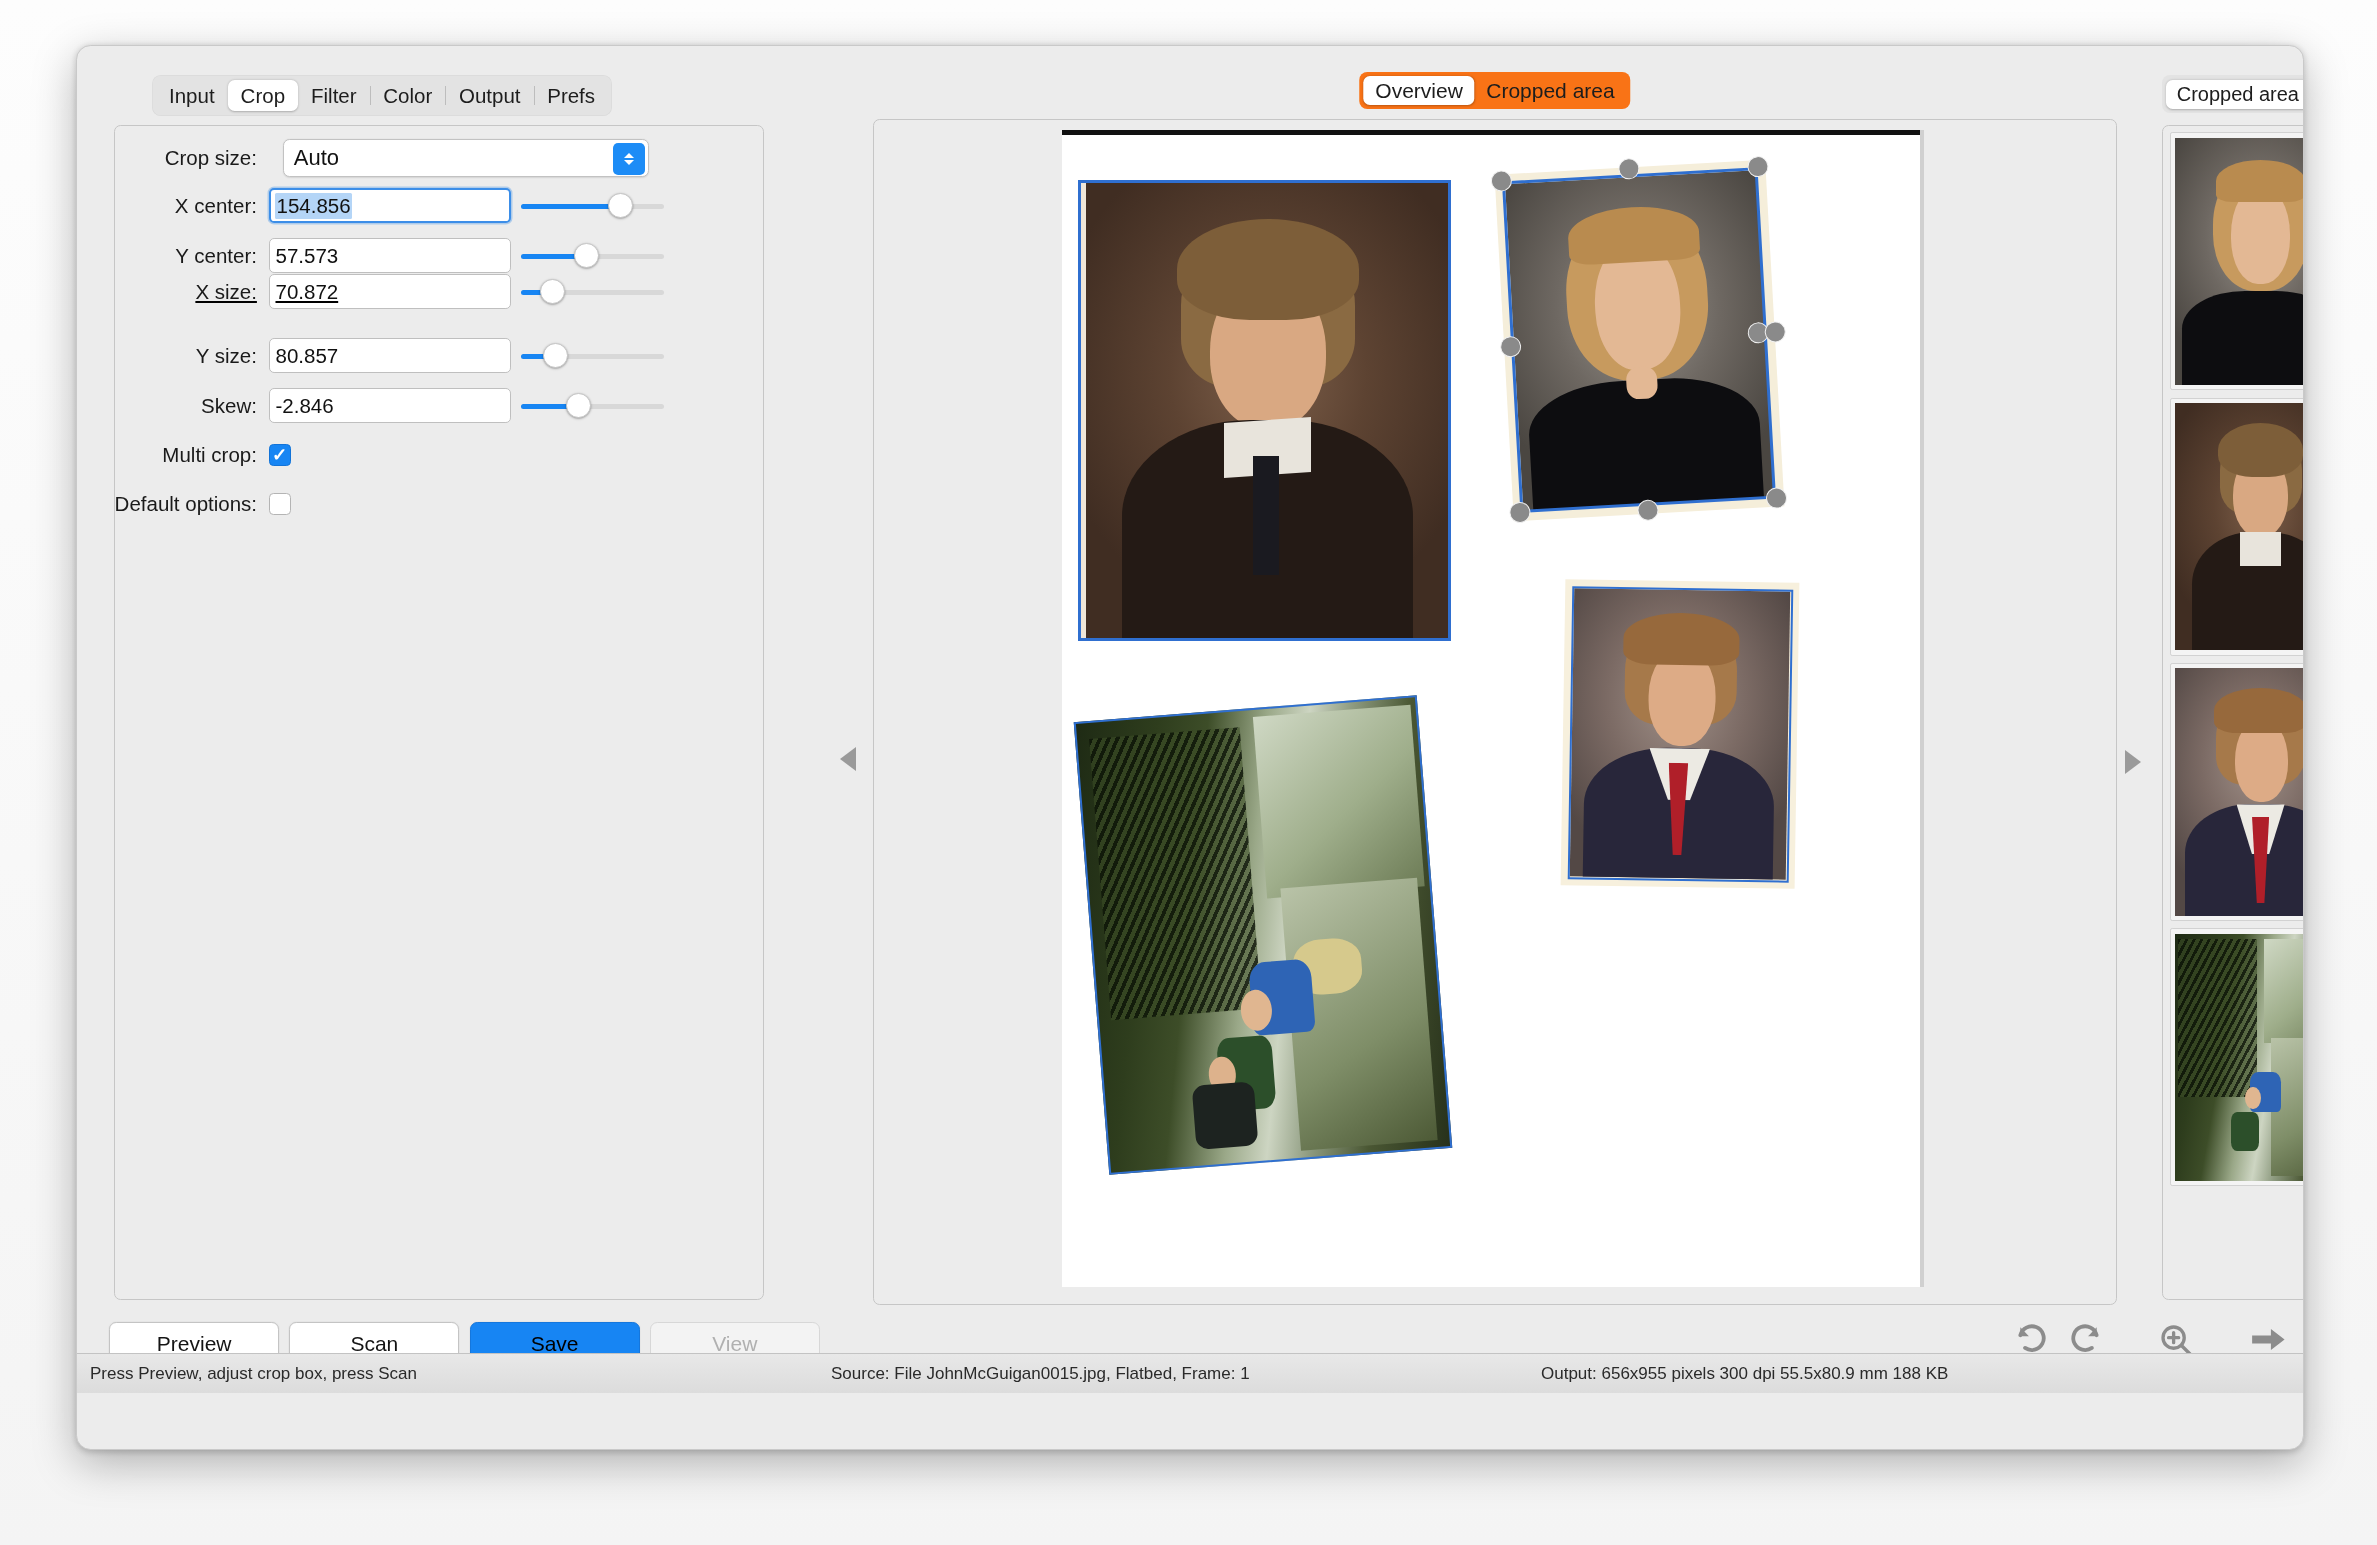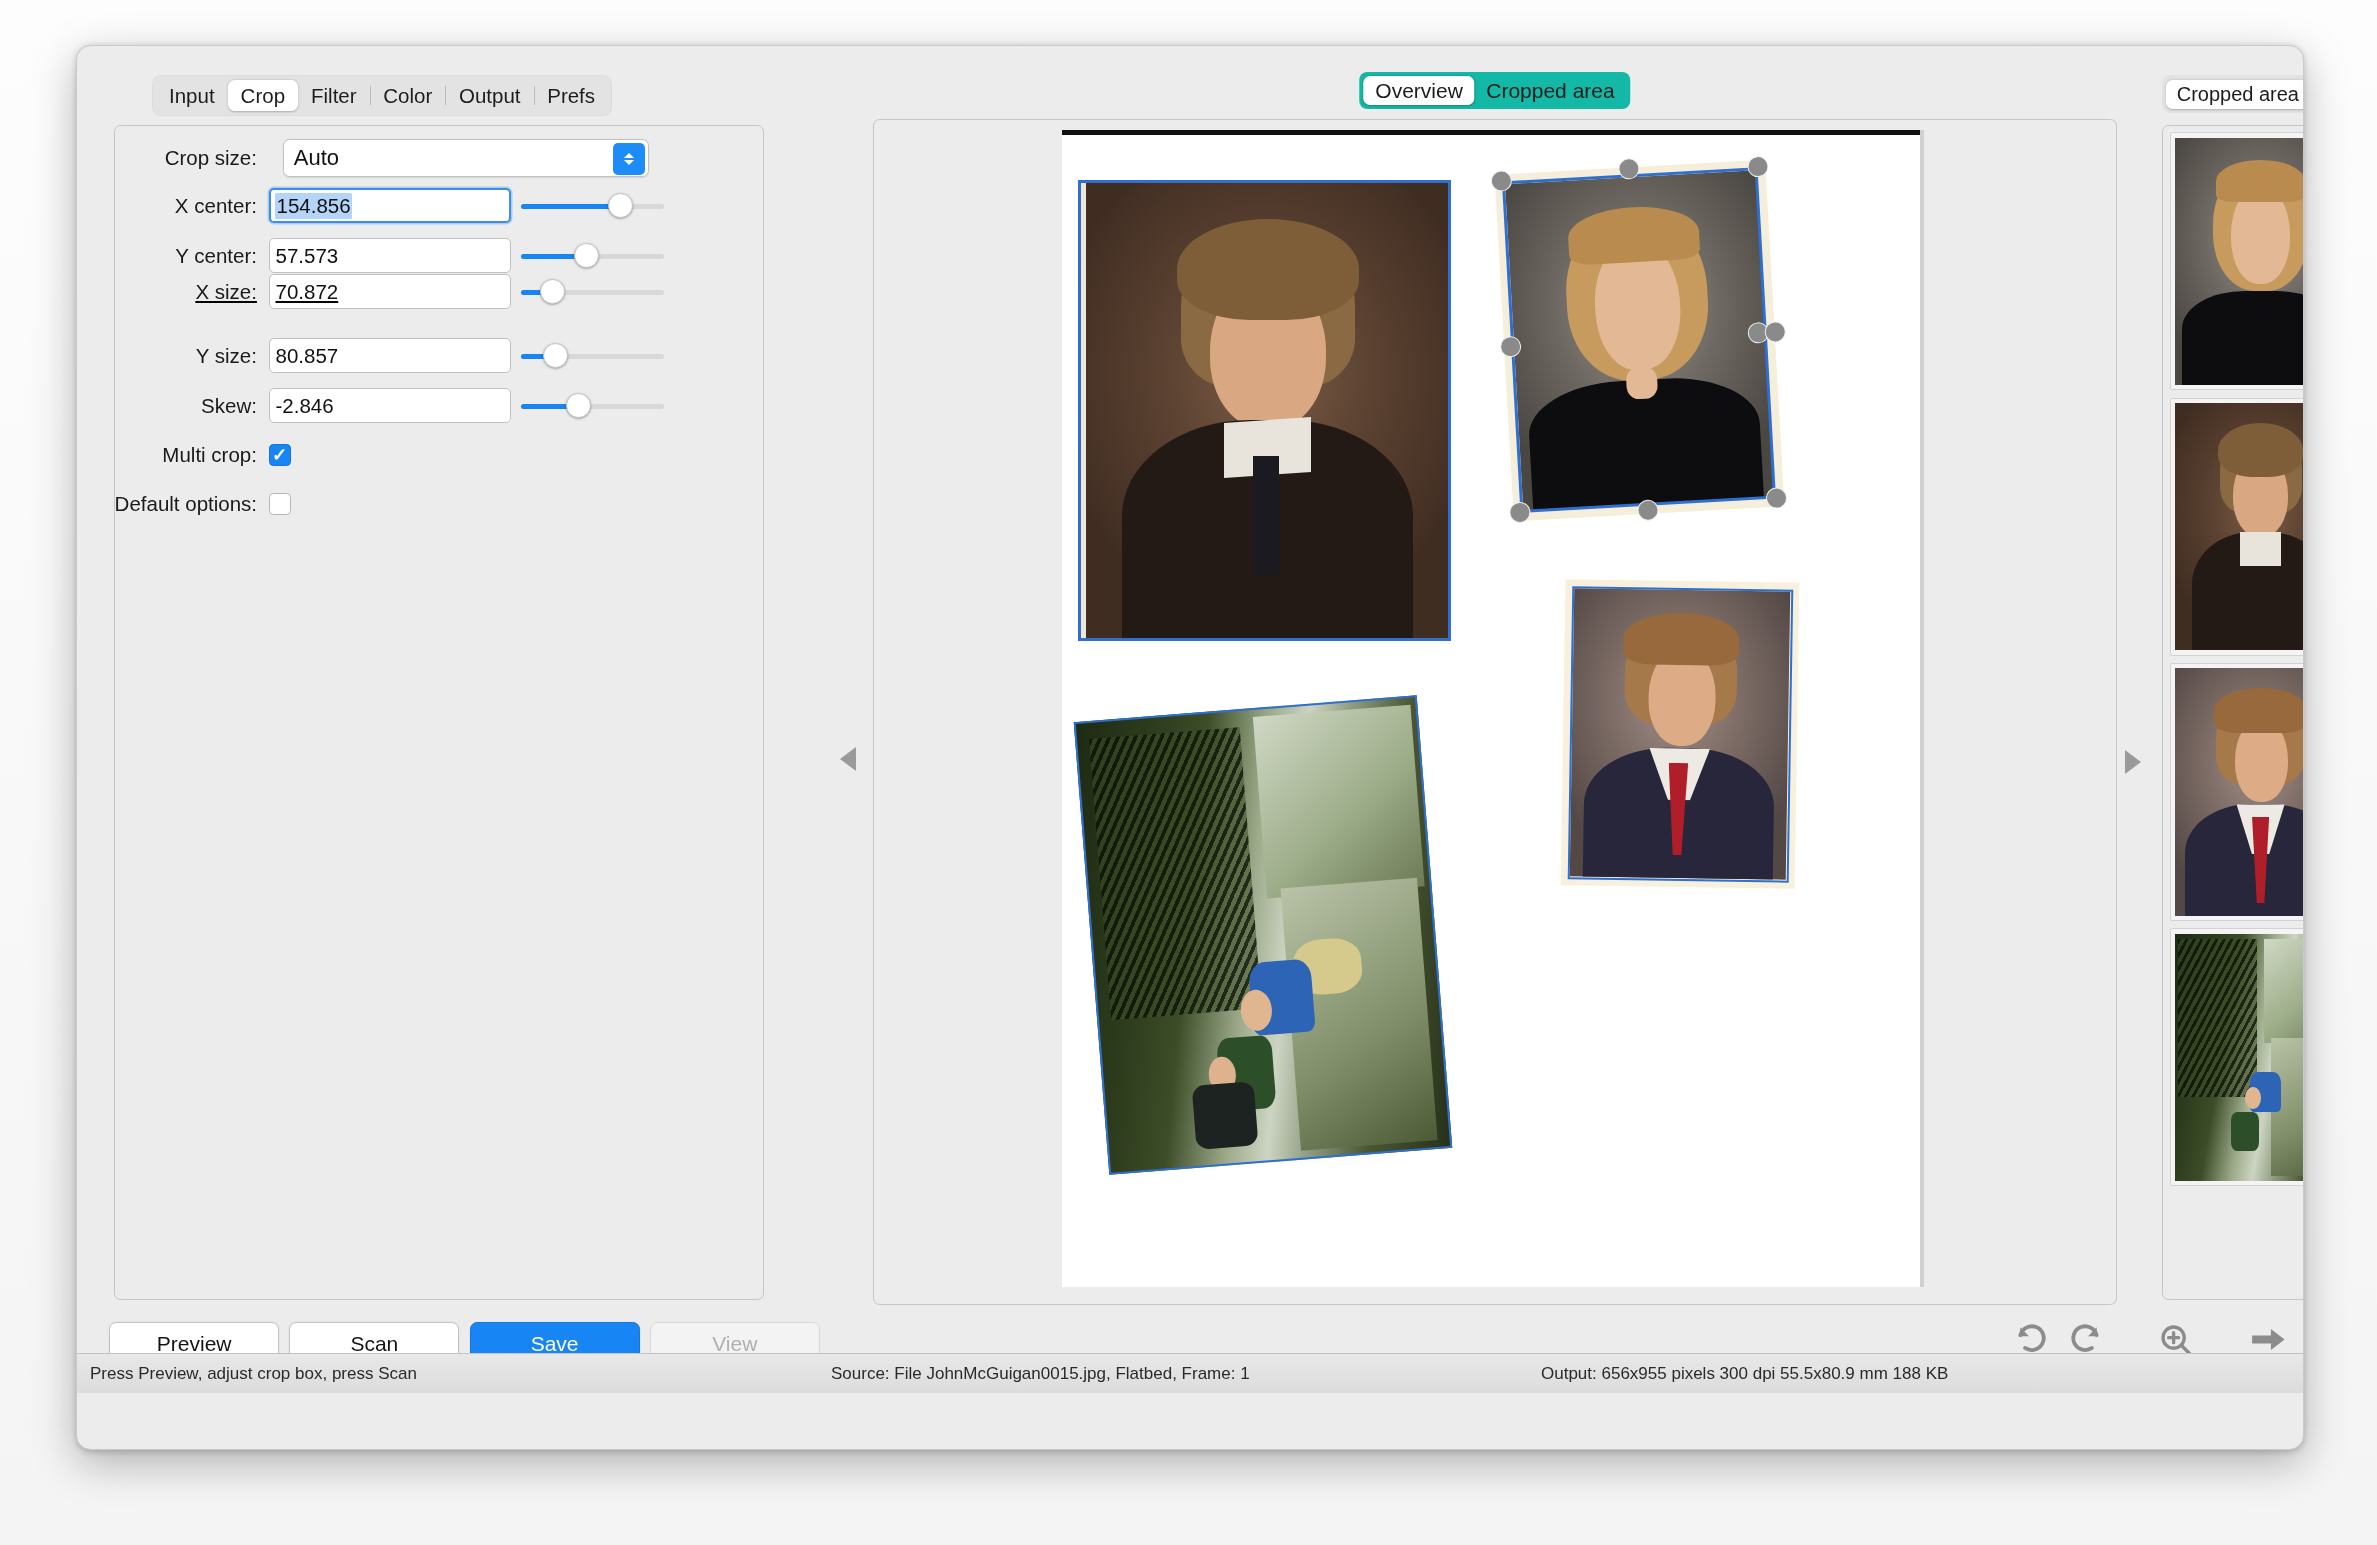--- a/index.html
+++ b/index.html
@@ -151,36 +151,36 @@
   
   .btnrow { position: absolute; left: 17.6px; top: 1270px; display: flex; gap: 10.2px; }
   .btn {
     width: 170px; height: 44px;
     border-radius: 7.3px; border: 0.7px solid #c4c4c4;
     background: #ffffff;
     display: flex; align-items: center; justify-content: center;
     font-size: 21px; color: #141414;
     box-shadow: 0 0.7px 1.5px rgba(0,0,0,0.12);
   }
-  .btn.primary { background: #1785f3; border-color: #1577dd; color: #ffffff; }
+  .btn.primary { background: #1785f3; border-color: #1577dd; color: #000000; }
   .btn.disabled { color: #b0b0b0; background: #f3f3f3; border-color: #d7d7d7; box-shadow: none; }
 
   
   .center {
     position: absolute; left: 796px; top: 73px;
     width: 1244px; height: 1186px;
     background: #ececec;
     border: 0.7px solid #c6c6c6;
     border-radius: 6.6px;
   }
   .prev-tabbar {
     position: absolute; left: 50%; transform: translateX(-50%);
     top: -48px;
     height: 37px;
-    background: #14b8a6; border-radius: 8px;
+    background: #f97316; border-radius: 8px;
     display: flex; align-items: center; padding: 2.9px 4.4px;
   }
   .prev-tabbar .tab { font-size: 21px; padding: 2.9px 11.7px; }
 
   .bed {
     position: absolute; left: 188px; top: 10.2px;
     width: 862px; height: 1157px;
     background: #ffffff;
   }
   .bed-top { position: absolute; left: 0; top: 0; width: 862px; height: 5.1px; background: #111; }

